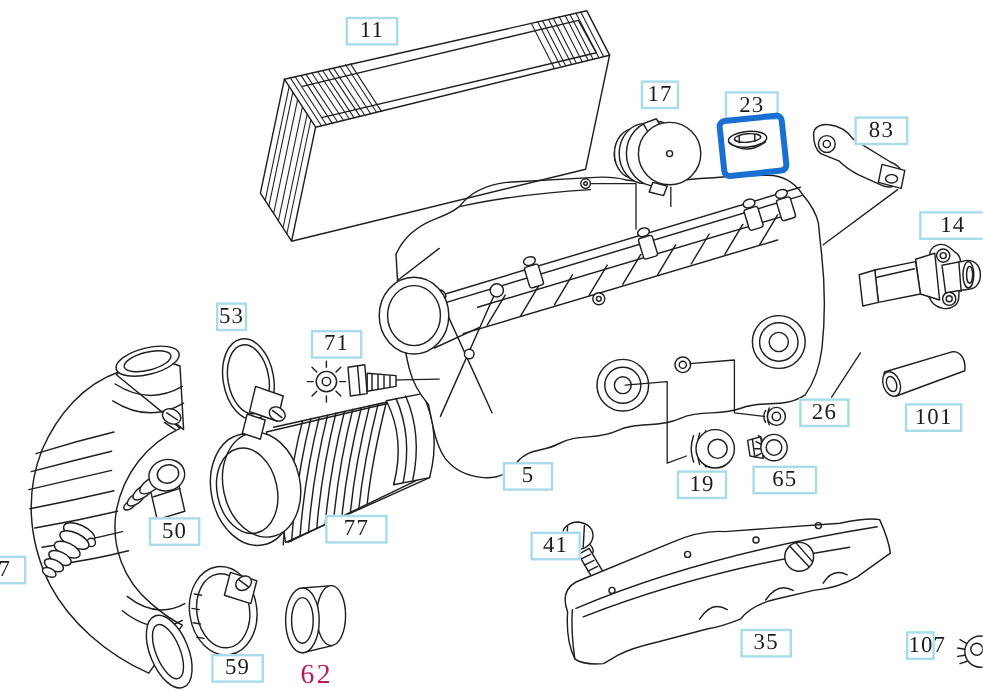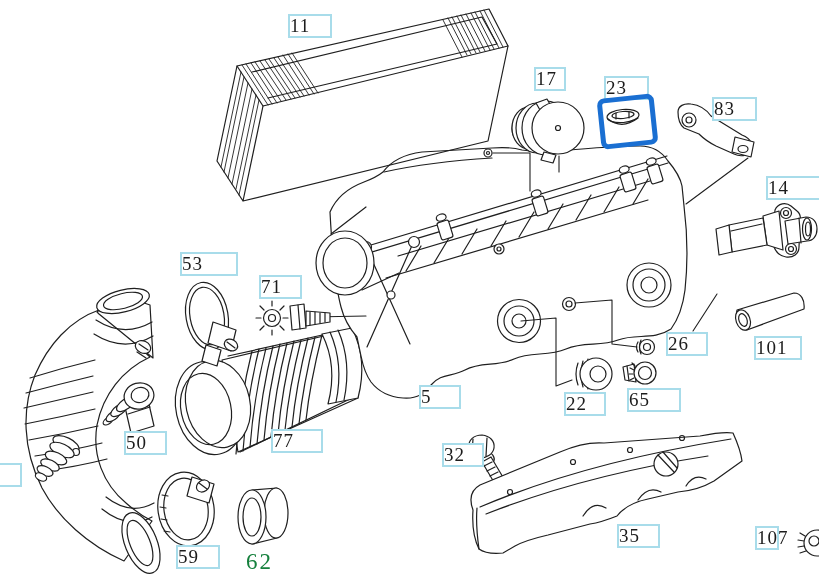--- a/index.html
+++ b/index.html
@@ -5,24 +5,24 @@
   html,body{margin:0;padding:0;background:#fff;}
   .stage{
     position:relative;width:819px;height:576px;background:#fff;
     overflow:hidden;font-family:"Liberation Serif",serif;
   }
   .stage svg{position:absolute;left:0;top:0;z-index:1;}
   .lbl{
     position:absolute;box-sizing:border-box;height:24px;
     border:2px solid #a8dcea;background:#ffffff;color:#1c1c1c;
     font:19px/20px "Liberation Serif",serif;letter-spacing:1px;
-    z-index:5;
+    text-align:center;z-index:5;
   }
   .lbl.plain{
-    border:none;background:transparent;color:#15803d;
+    border:none;background:transparent;color:#be185d;
     font-size:23px;line-height:24px;letter-spacing:2px;
   }
   .hl-frame{
     position:absolute;left:599px;top:96px;width:47px;height:41px;
     border:5px solid #1a6fd2;border-radius:7px;
     transform:rotate(-6deg);z-index:6;background:transparent;
   }
 </style>
 </head>
 <body>
@@ -268,29 +268,29 @@
   </g>
 </svg>
 
 <div class="hl-frame"></div>
 
 <div class="lbl" style="left:288px;top:14px;width:44px">11</div>
 <div class="lbl" style="left:534px;top:67px;width:32px">17</div>
 <div class="lbl" style="left:604px;top:76px;width:45px">23</div>
 <div class="lbl" style="left:712px;top:97px;width:45px">83</div>
 <div class="lbl" style="left:766px;top:176px;width:56px">14</div>
-<div class="lbl" style="left:180px;top:252px;width:58px">53</div>
+<div class="lbl" style="left:180px;top:252px;width:26px">53</div>
 <div class="lbl" style="left:259px;top:275px;width:43px">71</div>
 <div class="lbl" style="left:666px;top:332px;width:42px">26</div>
 <div class="lbl" style="left:754px;top:336px;width:48px">101</div>
 <div class="lbl" style="left:419px;top:385px;width:42px">5</div>
-<div class="lbl" style="left:564px;top:392px;width:42px">22</div>
+<div class="lbl" style="left:564px;top:392px;width:42px">19</div>
 <div class="lbl" style="left:627px;top:388px;width:54px">65</div>
 <div class="lbl" style="left:124px;top:431px;width:43px">50</div>
 <div class="lbl" style="left:271px;top:429px;width:52px">77</div>
-<div class="lbl" style="left:442px;top:443px;width:42px">32</div>
+<div class="lbl" style="left:442px;top:443px;width:42px">41</div>
 <div class="lbl" style="left:-14px;top:463px;width:36px">7</div>
 <div class="lbl" style="left:617px;top:524px;width:43px">35</div>
 <div class="lbl" style="left:755px;top:526px;width:24px">107</div>
 <div class="lbl" style="left:176px;top:545px;width:44px">59</div>
 <div class="lbl plain" style="left:246px;top:550px;width:36px">62</div>
 
 </div>
 
 </body></html>

